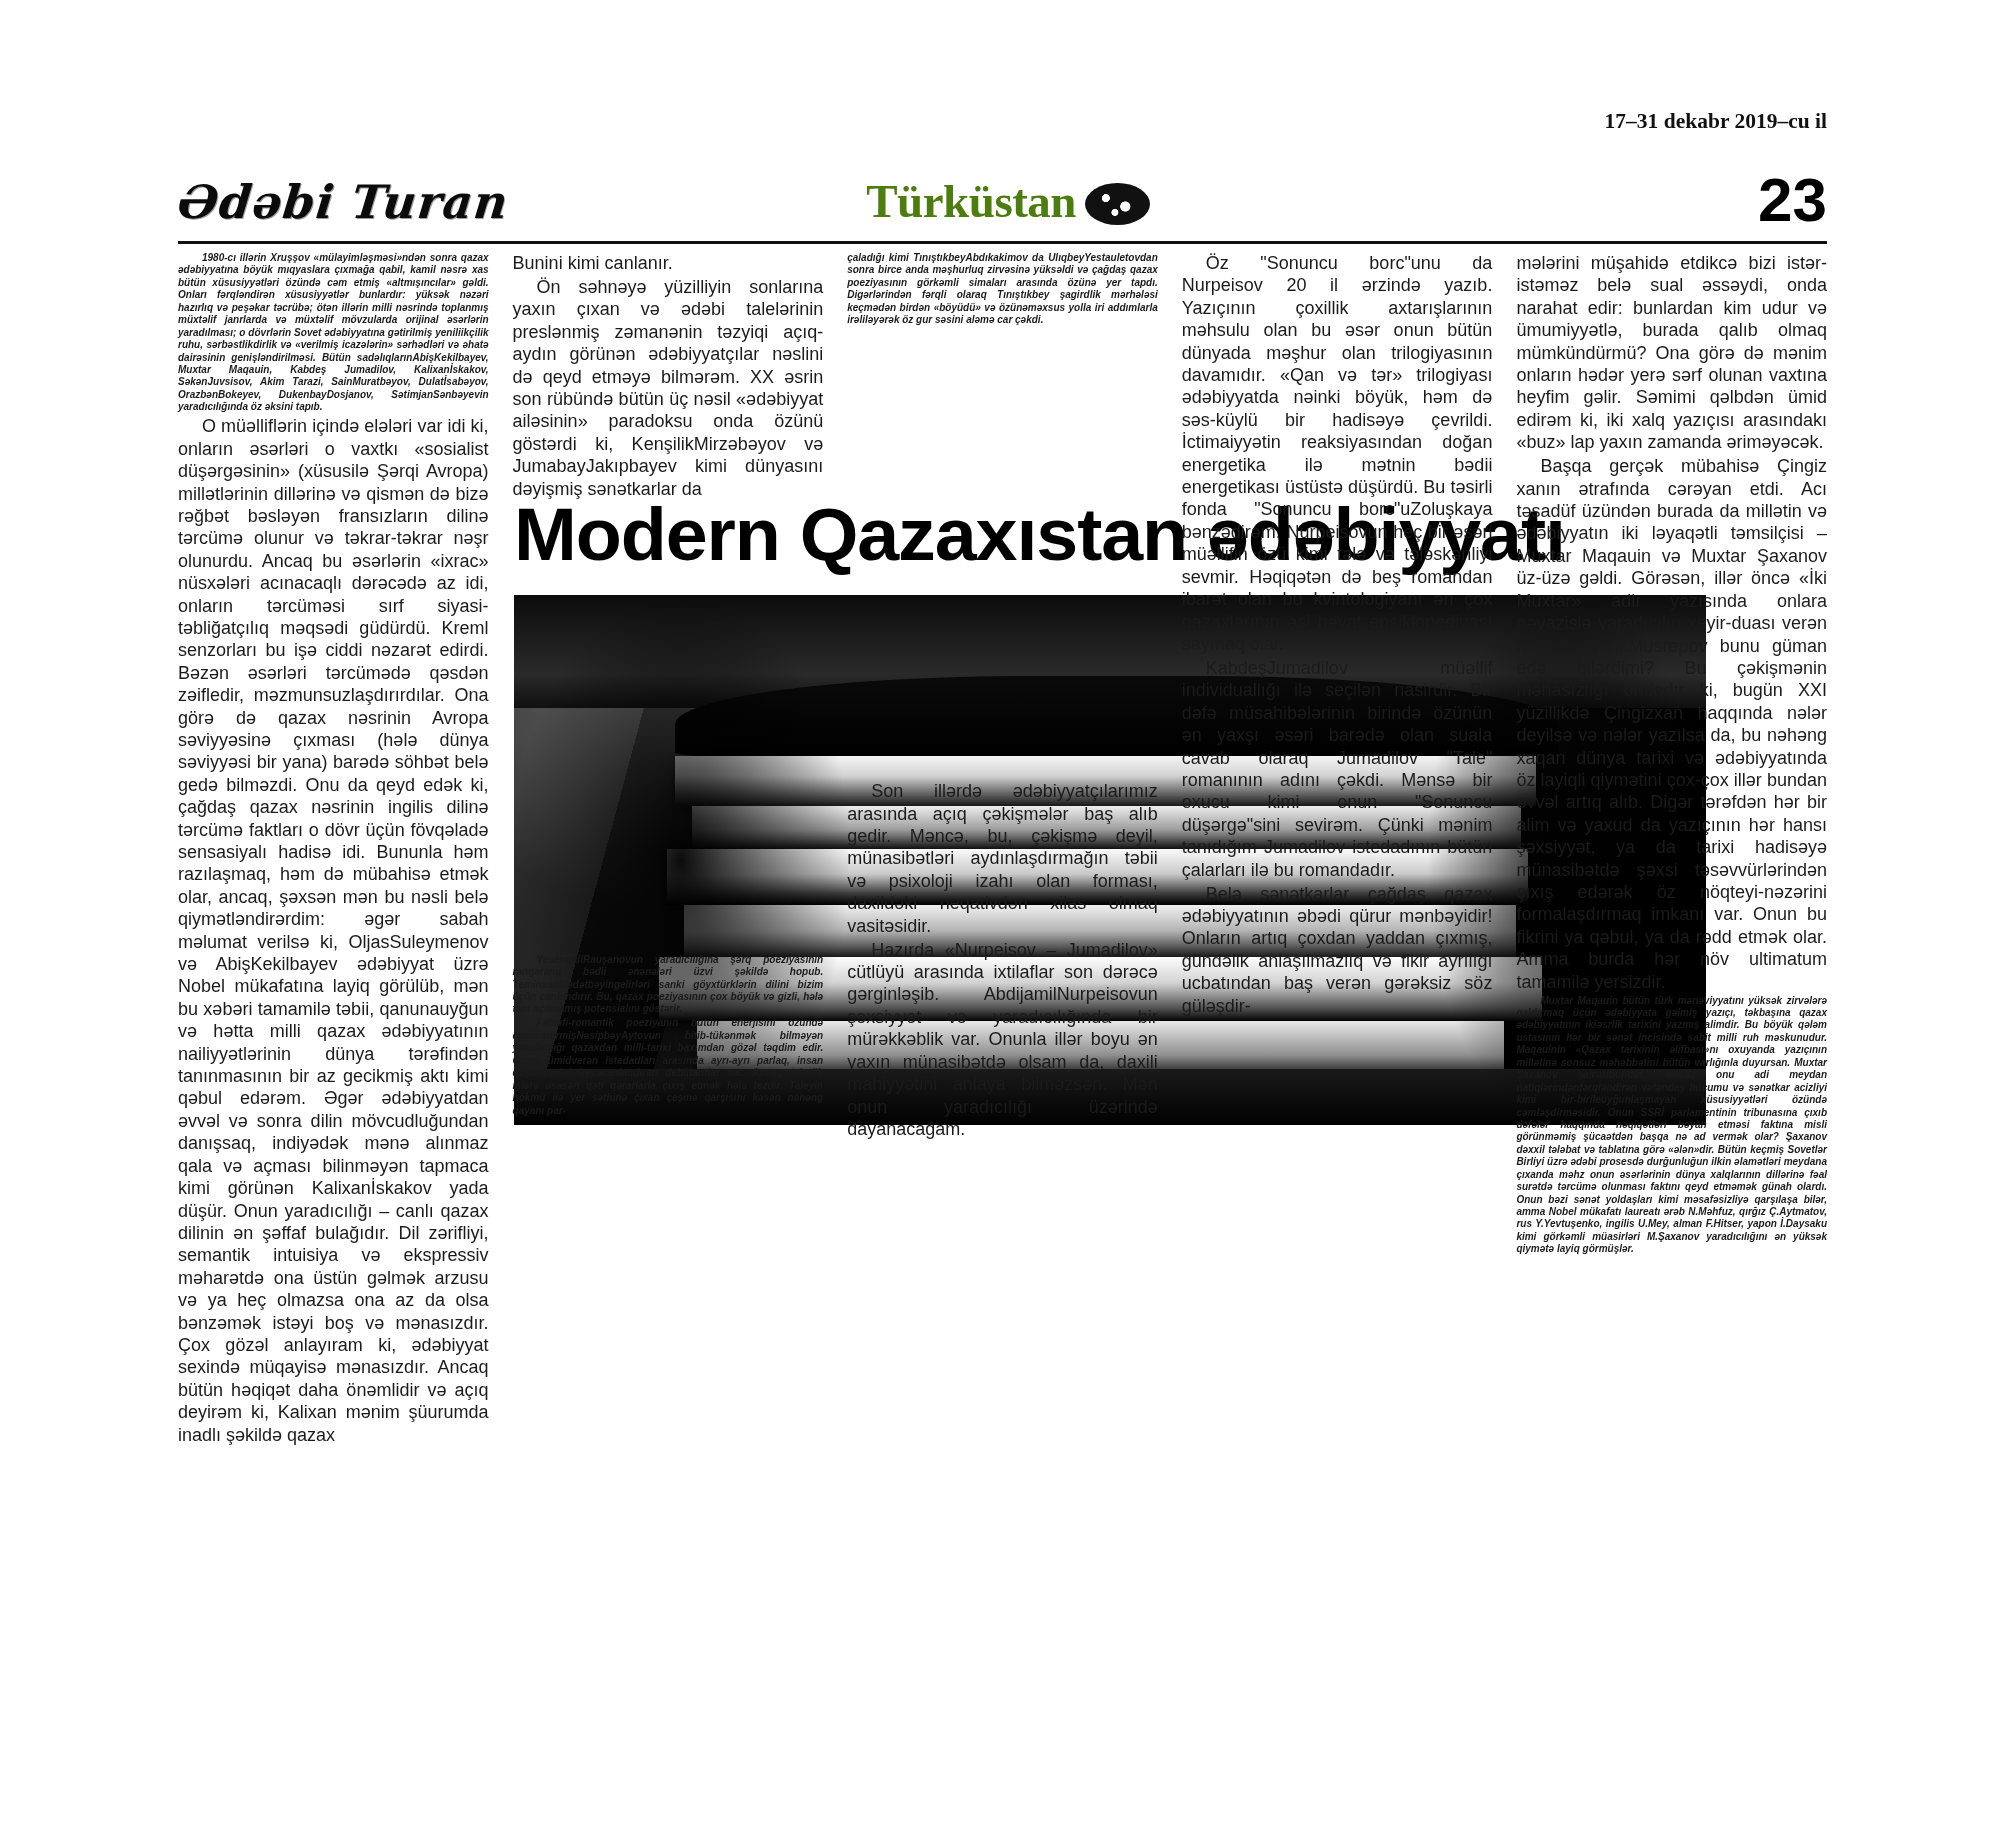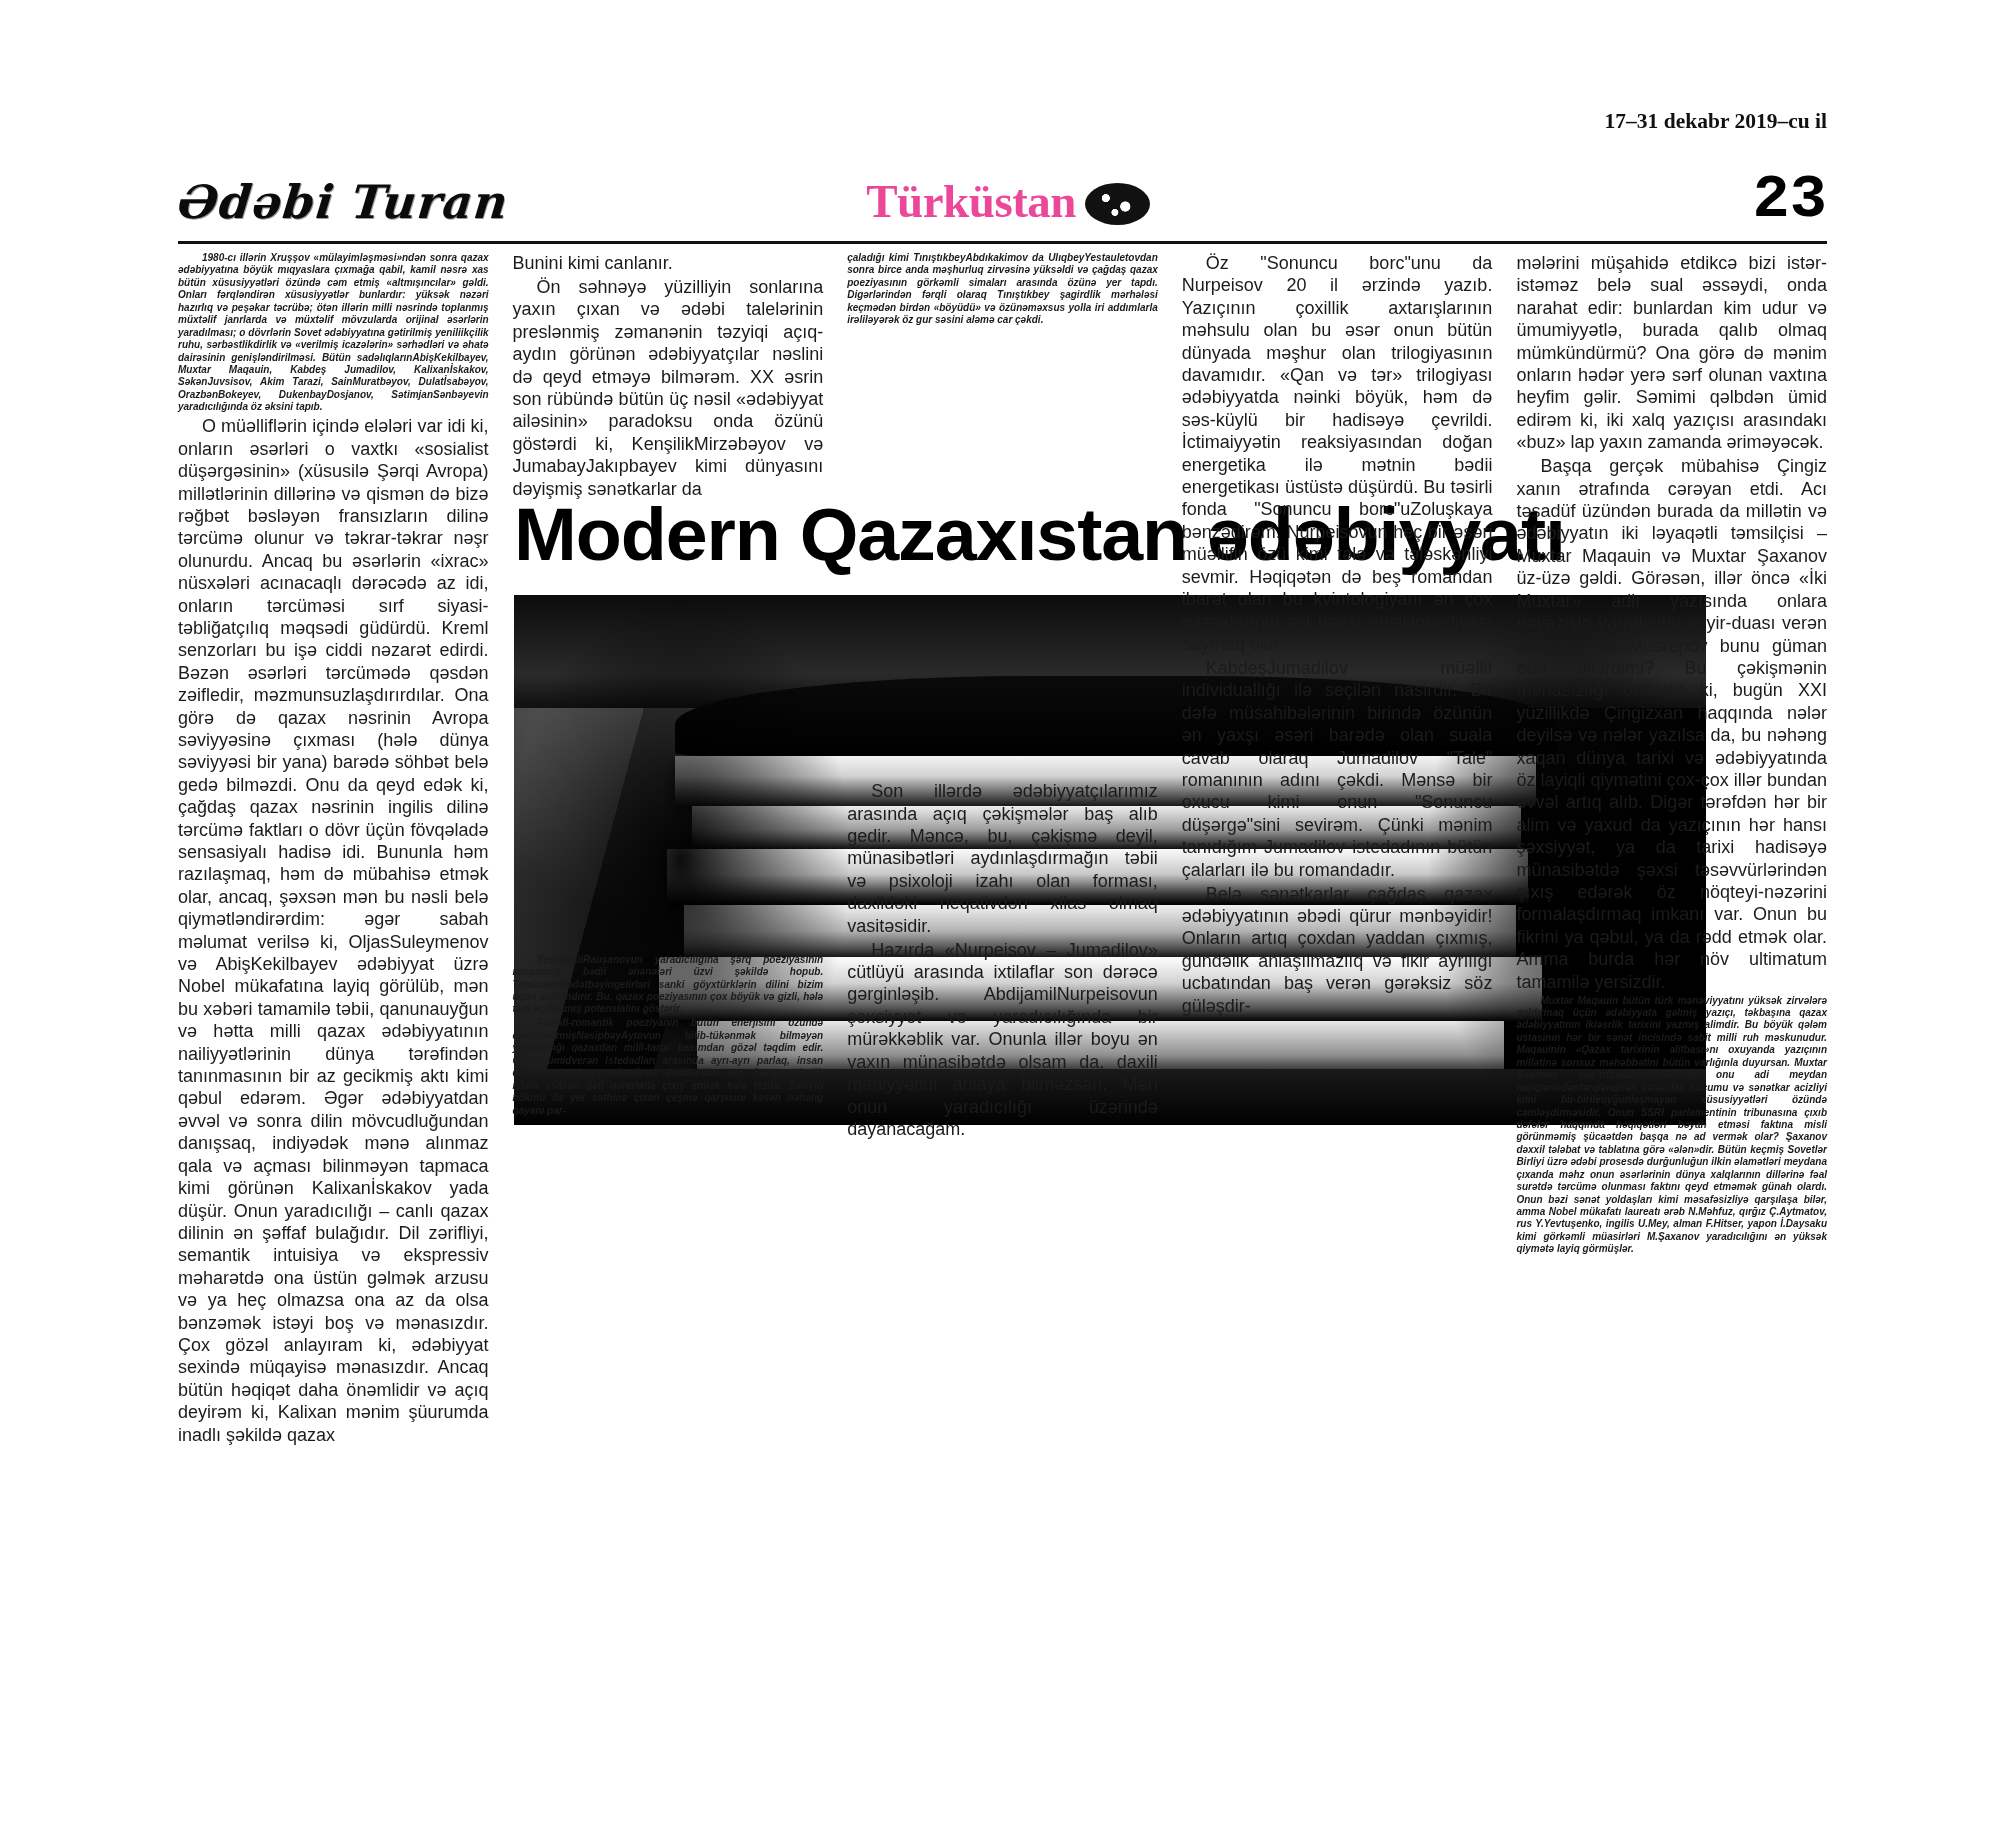--- a/index.html
+++ b/index.html
@@ -50,21 +50,21 @@
     align-items: flex-end;
     gap: 8.6px;
     padding-bottom: 4.3px;
     margin-left: -97px;
   }
   .masthead-center .title {
     font-family: "Liberation Serif", serif;
     font-weight: bold;
     font-size: 47px;
     letter-spacing: -0.5px;
-    color: #ec4899;
+    color: #4d7c0f;
     margin-top: 16px;
   }
   .globe {
     width: 65px;
     height: 42px;
     border-radius: 50%;
     background:
       radial-gradient(circle at 32% 36%, #fff 0 3.8px, transparent 4.3px),
       radial-gradient(circle at 62% 56%, #fff 0 4.8px, transparent 5.4px),
       radial-gradient(circle at 46% 70%, #fff 0 3.2px, transparent 3.8px),
@@ -80,21 +80,21 @@
   }
   .issue-date {
     font-family: "Liberation Serif", serif;
     font-weight: bold;
     font-size: 21.5px;
     color: #111;
     padding-bottom: 7.5px;
     white-space: nowrap;
   }
   .page-number {
-    font-family: Liberation Mono, monospace;
+    font-family: Liberation Sans, sans-serif;
     font-weight: bold;
     font-size: 62px;
     line-height: 0.85;
     color: #000;
   }
   .rule {
     position: absolute;
     left: 178px;
     right: 178px;
     top: 241px;

